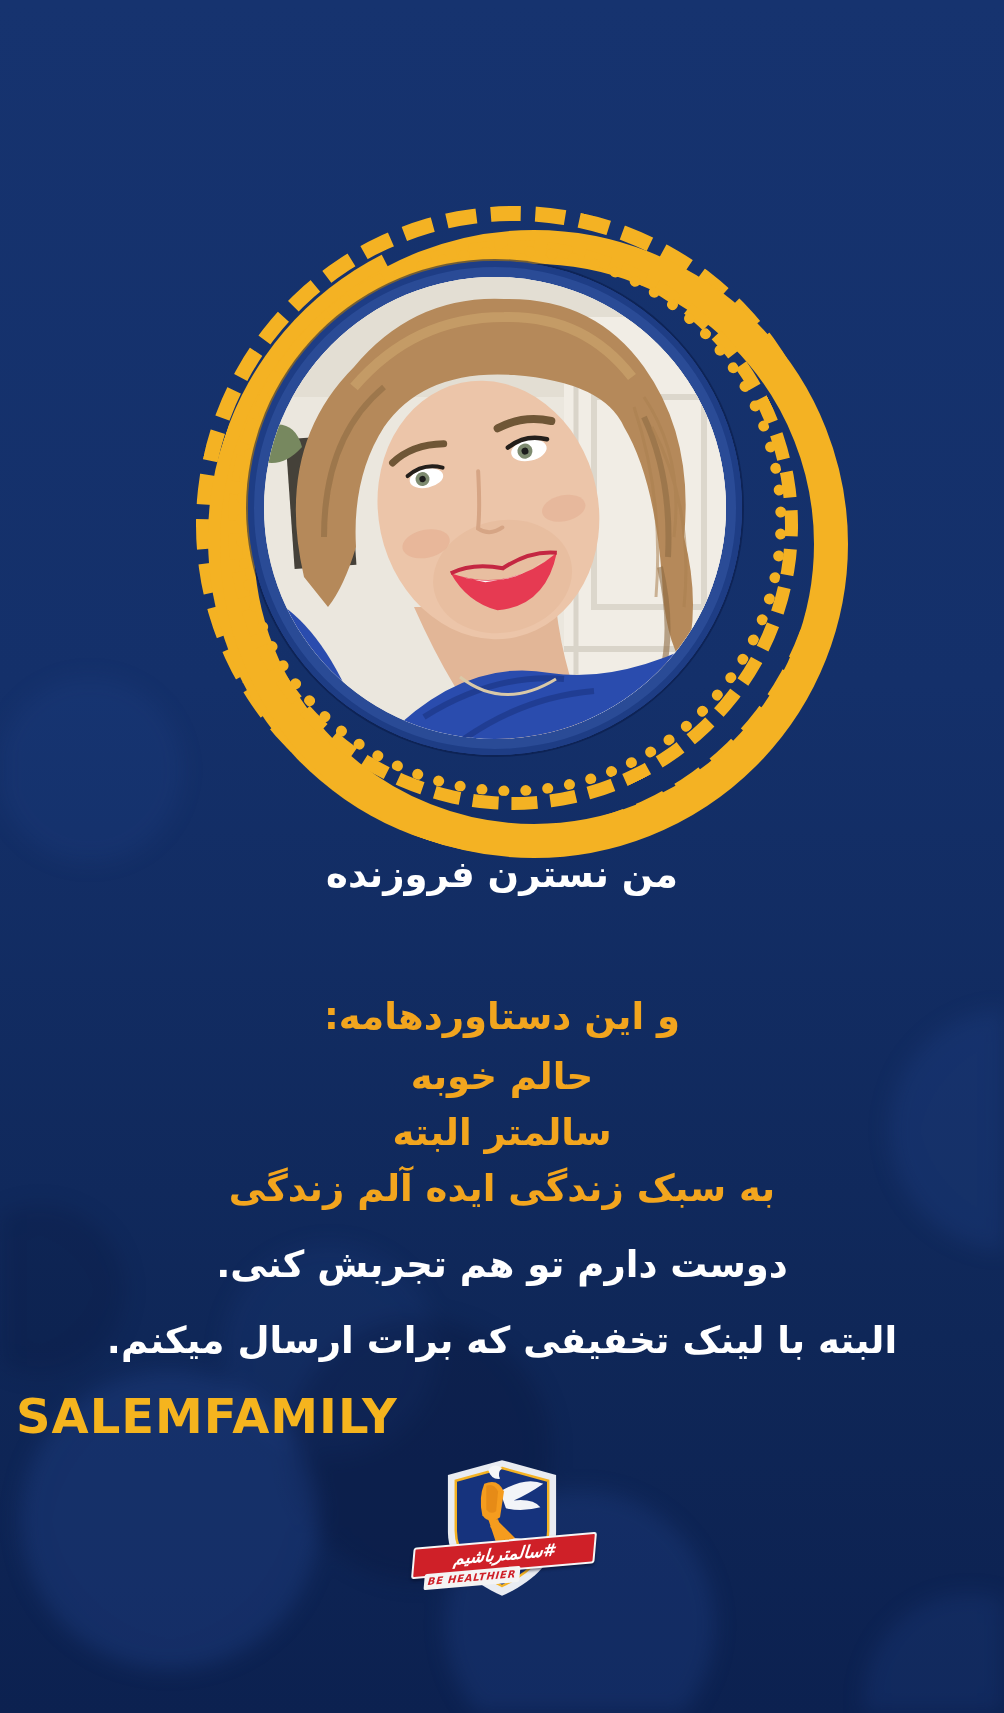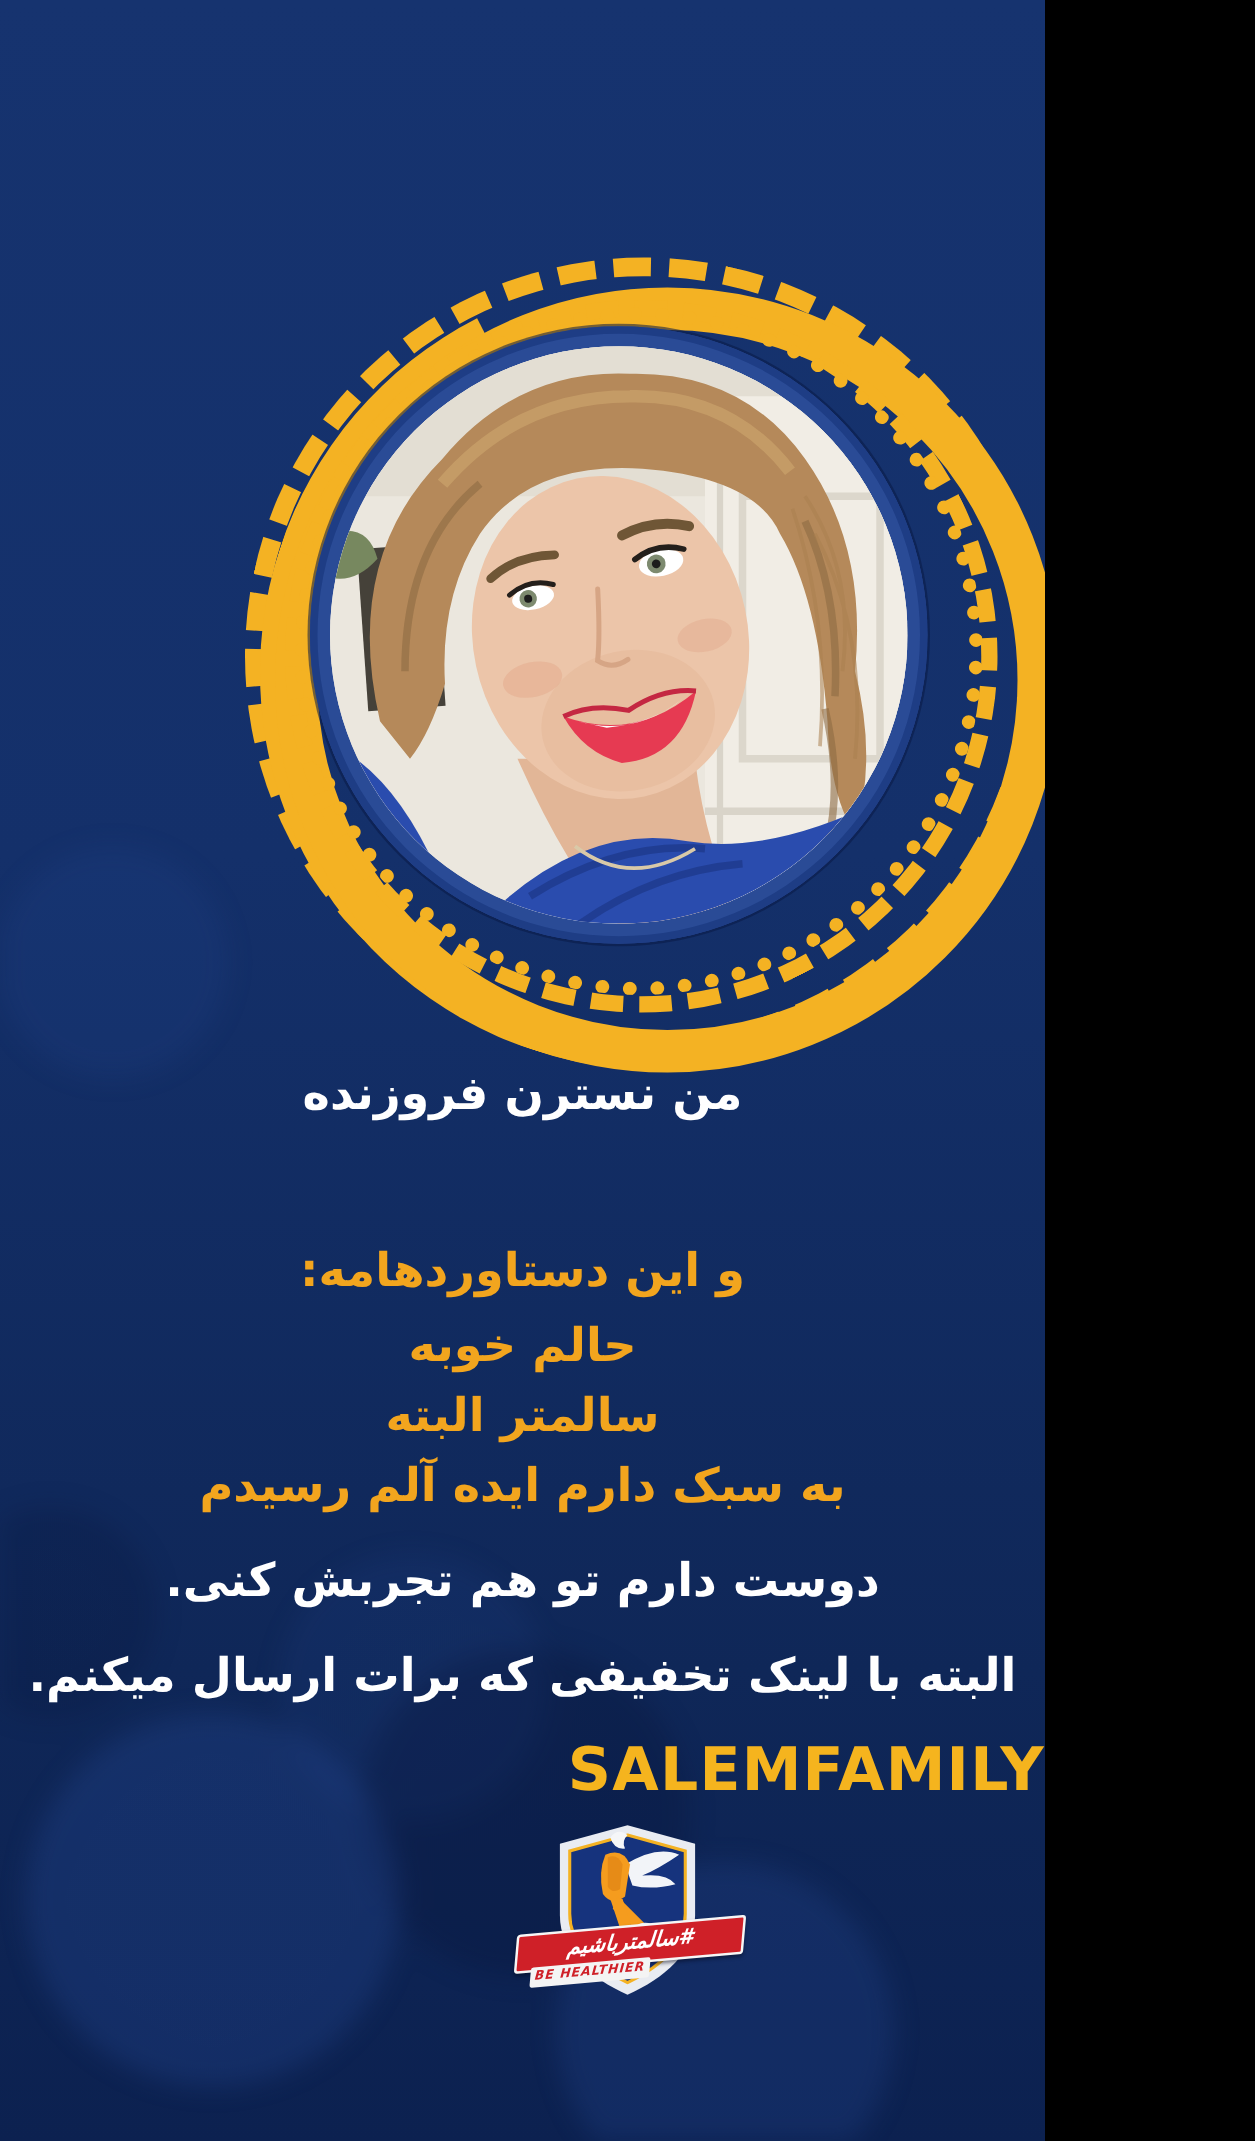--- a/index.html
+++ b/index.html
@@ -1,18 +1,18 @@
 <!DOCTYPE html>
 <html><head>
 <meta charset="utf-8">
 <style>
   html,body{margin:0;padding:0;background:#000;}
   .canvas{
     position:relative;
-    width:836px;height:1713px;
+    width:1004px;height:1713px;
     overflow:hidden;
     font-family:"DejaVu Sans",sans-serif;
     background:linear-gradient(180deg,#16336f 0%,#14306a 40%,#0f2758 78%,#0c2150 100%);
   }
   
   .bokeh{
     position:absolute;inset:0;
     filter:blur(10px);
     background-image:
       radial-gradient(circle 210px at 170px 1520px, rgba(38,74,150,.30) 0 70%, rgba(38,74,150,0) 72%),
@@ -55,22 +55,22 @@
   .yellow{color:#f2a51e;}
   .l1{top:852px;}
   .l2{top:914px;}
   .h1{top:994px;}
   .a0{top:1054px;text-align:center;}
   .a1{top:1110px;}
   .a2{top:1166px;}
   .i1{top:1242px;}
   .i2{top:1298px;margin-top:20px;}
   .promo{
-    position:absolute;left:0;right:0;top:1388px;text-align:right;
-    color:#f5b41e;font-weight:bold;font-size:48px;letter-spacing:1px;
+    position:absolute;left:0;right:0;top:1388px;text-align:left;
+    color:#f5b41e;font-weight:bold;font-size:48px;letter-spacing:1px;padding-left:16px;
   }
 
   
   .logo{position:absolute;left:402px;top:1458px;width:200px;height:170px;}
   .logo svg{position:absolute;left:41px;top:0;}
   .logo-band{
     position:absolute;left:10px;top:82px;width:180px;height:27px;
     background:#cf2028;border:2px solid #f6f6f6;border-radius:3px;
     transform:rotate(-5deg) skewX(-10deg);
     color:#ffffff;font-weight:bold;font-style:italic;font-size:17px;line-height:25px;
@@ -156,21 +156,21 @@
         </svg>
       </div>
     </div>
   </div>
 
   <div class="fa-line white l1">من نسترن فروزنده</div>
 
   <div class="fa-line yellow h1">و این دستاوردهامه:</div>
   <div class="fa-line yellow a0">حالم خوبه</div>
   <div class="fa-line yellow a1">سالمتر البته</div>
-  <div class="fa-line yellow a2">به سبک دارم ایده آلم رسیدم</div>
+  <div class="fa-line yellow a2">به سبک زندگی ایده آلم زندگی</div>
 
   <div class="fa-line white i1">دوست دارم تو هم تجربش کنی.</div>
   <div class="fa-line white i2">البته با لینک تخفیفی که برات ارسال میکنم.</div>
 
   <div class="promo">SALEMFAMILY</div>
 
   <div class="logo">
     <svg width="118" height="140" viewBox="0 0 120 142">
 
       <path d="M60 2 L115 17 V75 C115 106 90 126 60 140 C30 126 5 106 5 75 V17 Z" fill="#e9ecf2"></path>

